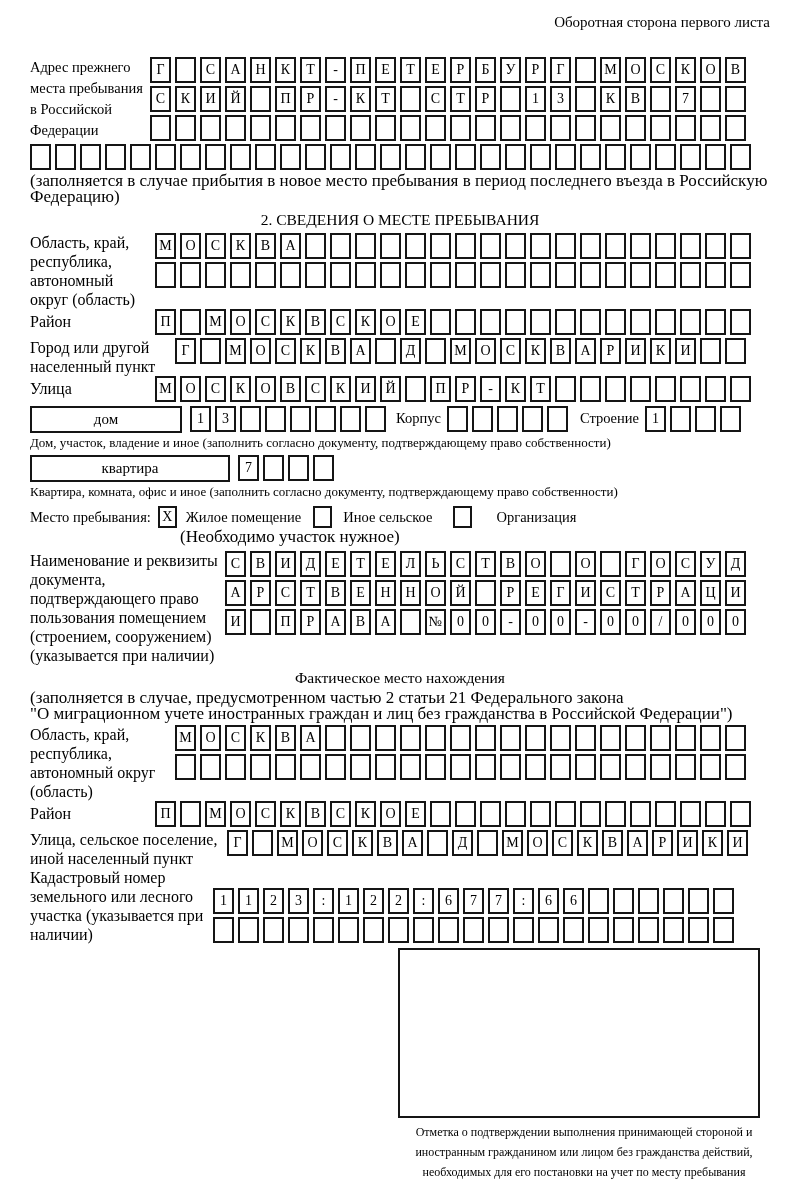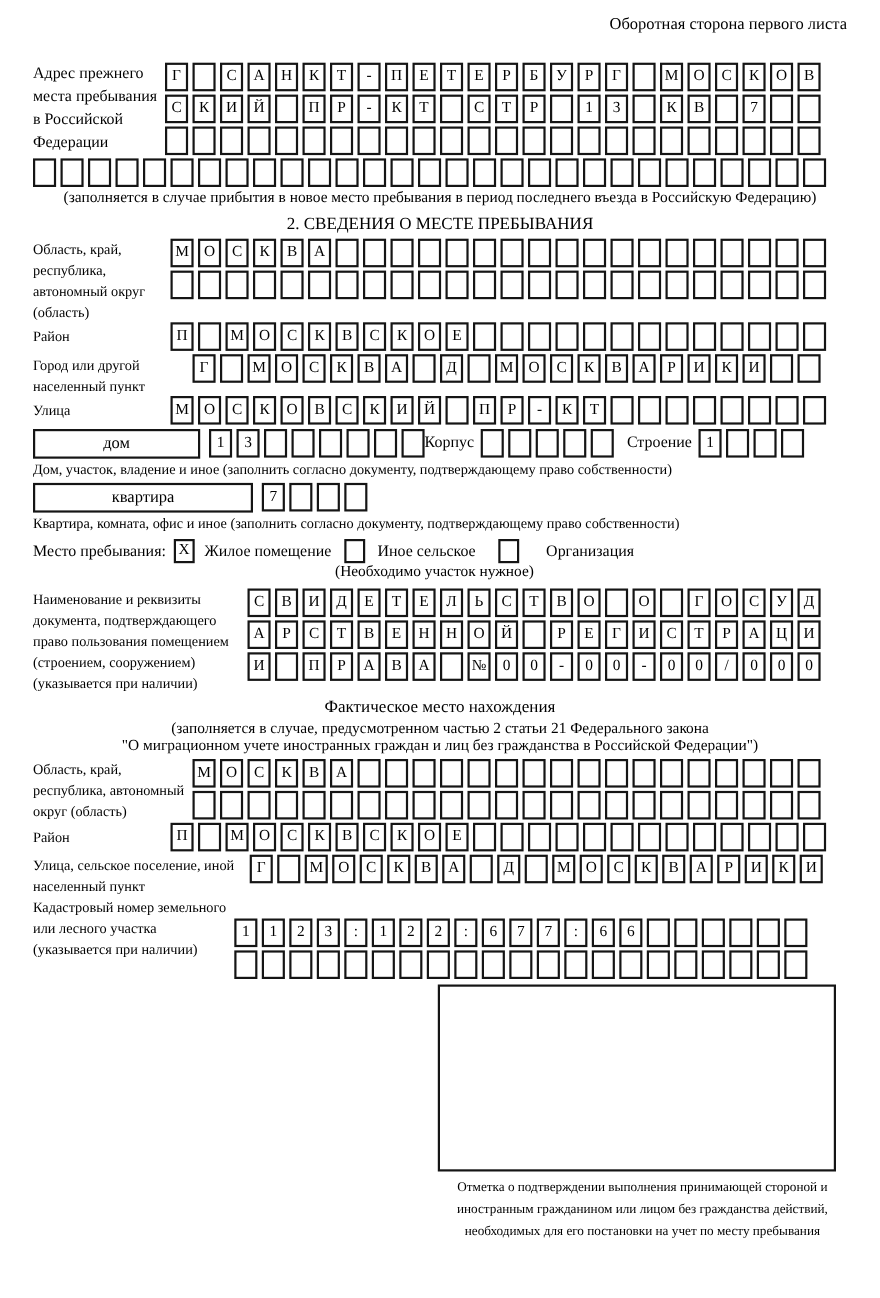--- a/index.html
+++ b/index.html
@@ -4,36 +4,36 @@
 <style>
   * { box-sizing: border-box; margin: 0; padding: 0; }
   html,body { width: 800px; background: #fff; }
   body { height: 1180px; overflow: hidden; color: #000;
          font-family: "Liberation Serif", serif; }
   .page { position: relative; padding: 14px 30px 0 30px; width: 800px; }
 
   .hdr { text-align: right; font-size: 15px; }
 
   .field { display: flex; align-items: flex-start; }
-  .lbl { font-size: 13px; line-height: 19px; flex: 0 0 auto; }
+  .lbl { font-size: 16px; line-height: 19px; flex: 0 0 auto; }
   .lbl-lg { font-size: 14.5px; line-height: 21px; }
   .rows { display: flex; flex-direction: column; }
 
   .grid-row { display: flex; gap: 4px; margin-bottom: 3px; }
   .cbox { width: 21px; height: 26px; border: 2px solid #151515; background: #fff;
           display: flex; align-items: center; justify-content: center;
           font-size: 14px; line-height: 1; flex: 0 0 auto; }
 
   .widebox { height: 27px; border: 2px solid #151515; display: flex;
              align-items: center; justify-content: center; font-size: 15px; }
 
   .chk { width: 19px; height: 22px; border: 2px solid #151515; display: flex;
          align-items: center; justify-content: center; font-size: 14px; flex: 0 0 auto; }
 
-  .note-c { font-size: 14px; text-align: center; line-height: 16px; }
+  .note-c { font-size: 17px; text-align: left; line-height: 16px; }
   .note-l { font-size: 13px; line-height: 16px; }
   .sec-title { font-weight: normal; text-align: center; font-size: 15.5px; line-height: 19px; }
 
   .inline-lbl { font-size: 14.5px; line-height: 24px; }
 
   .markbox { width: 362px; height: 170px; border: 2px solid #151515; background: #fff; }
   .markcap { font-size: 12px; line-height: 20px; text-align: center; margin-top: 4px; }
 </style>
 </head>
 <body>
@@ -312,21 +312,21 @@
     <div class="grid-row" style="margin-left:8px">
         <span class="cbox">1</span>
         <span class="cbox">3</span>
         <span class="cbox"></span>
         <span class="cbox"></span>
         <span class="cbox"></span>
         <span class="cbox"></span>
         <span class="cbox"></span>
         <span class="cbox"></span>
       </div>
-    <div class="inline-lbl" style="">Корпус</div>
+    <div class="inline-lbl" style="margin-left:10px">Корпус</div>
     <div class="grid-row" style="margin-left:6px">
         <span class="cbox"></span>
         <span class="cbox"></span>
         <span class="cbox"></span>
         <span class="cbox"></span>
         <span class="cbox"></span>
       </div>
     <div class="inline-lbl" style="margin-left:12px">Строение</div>
     <div class="grid-row" style="margin-left:6px">
         <span class="cbox">1</span>

